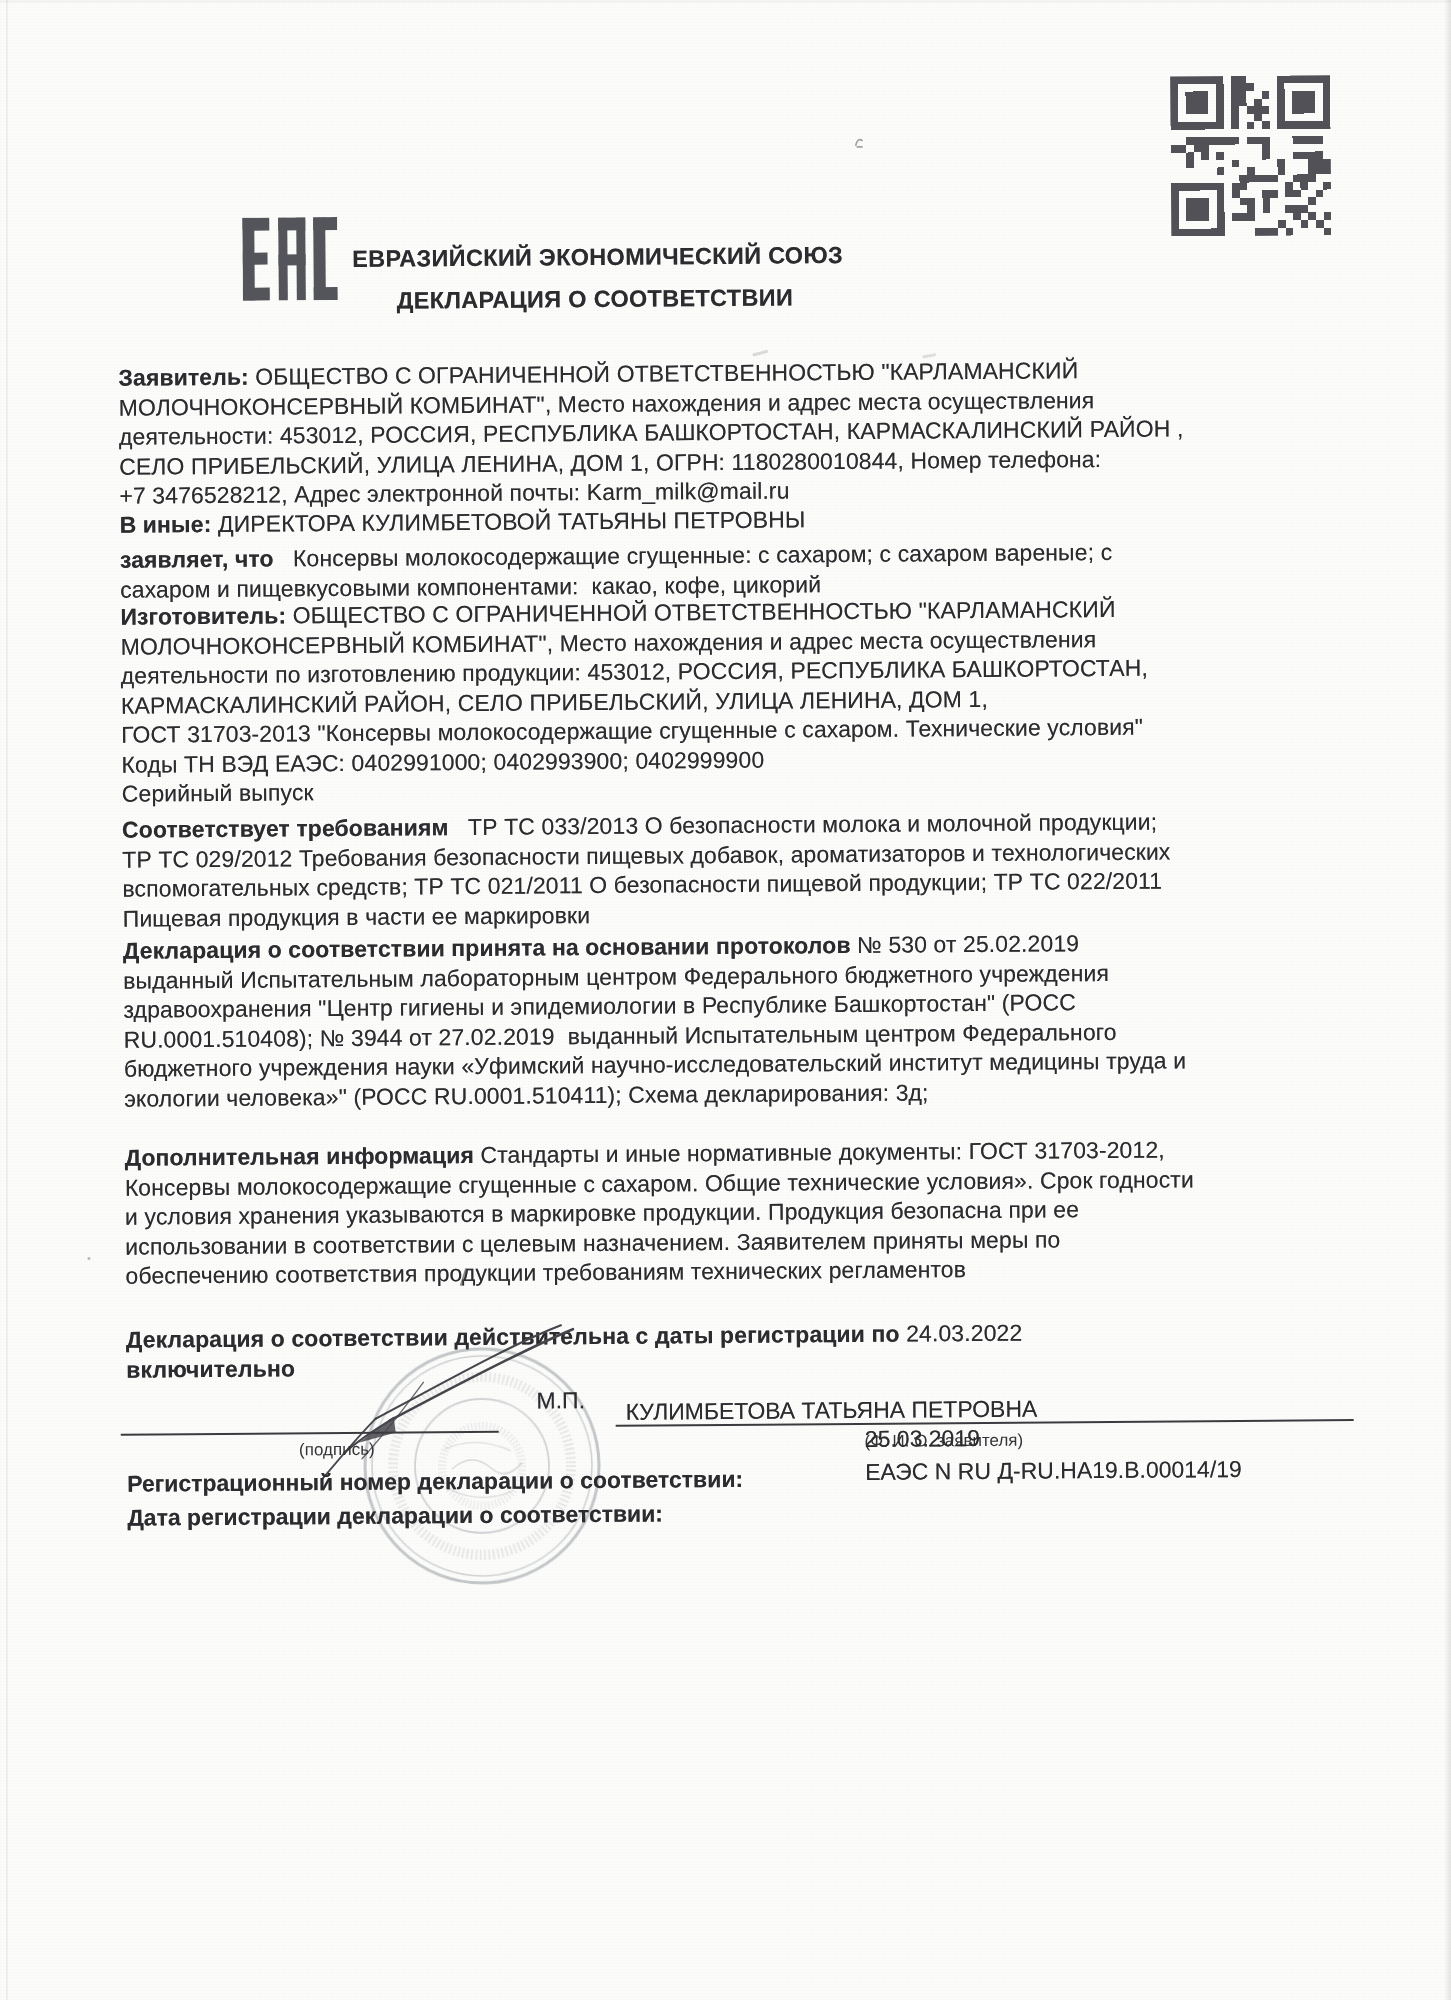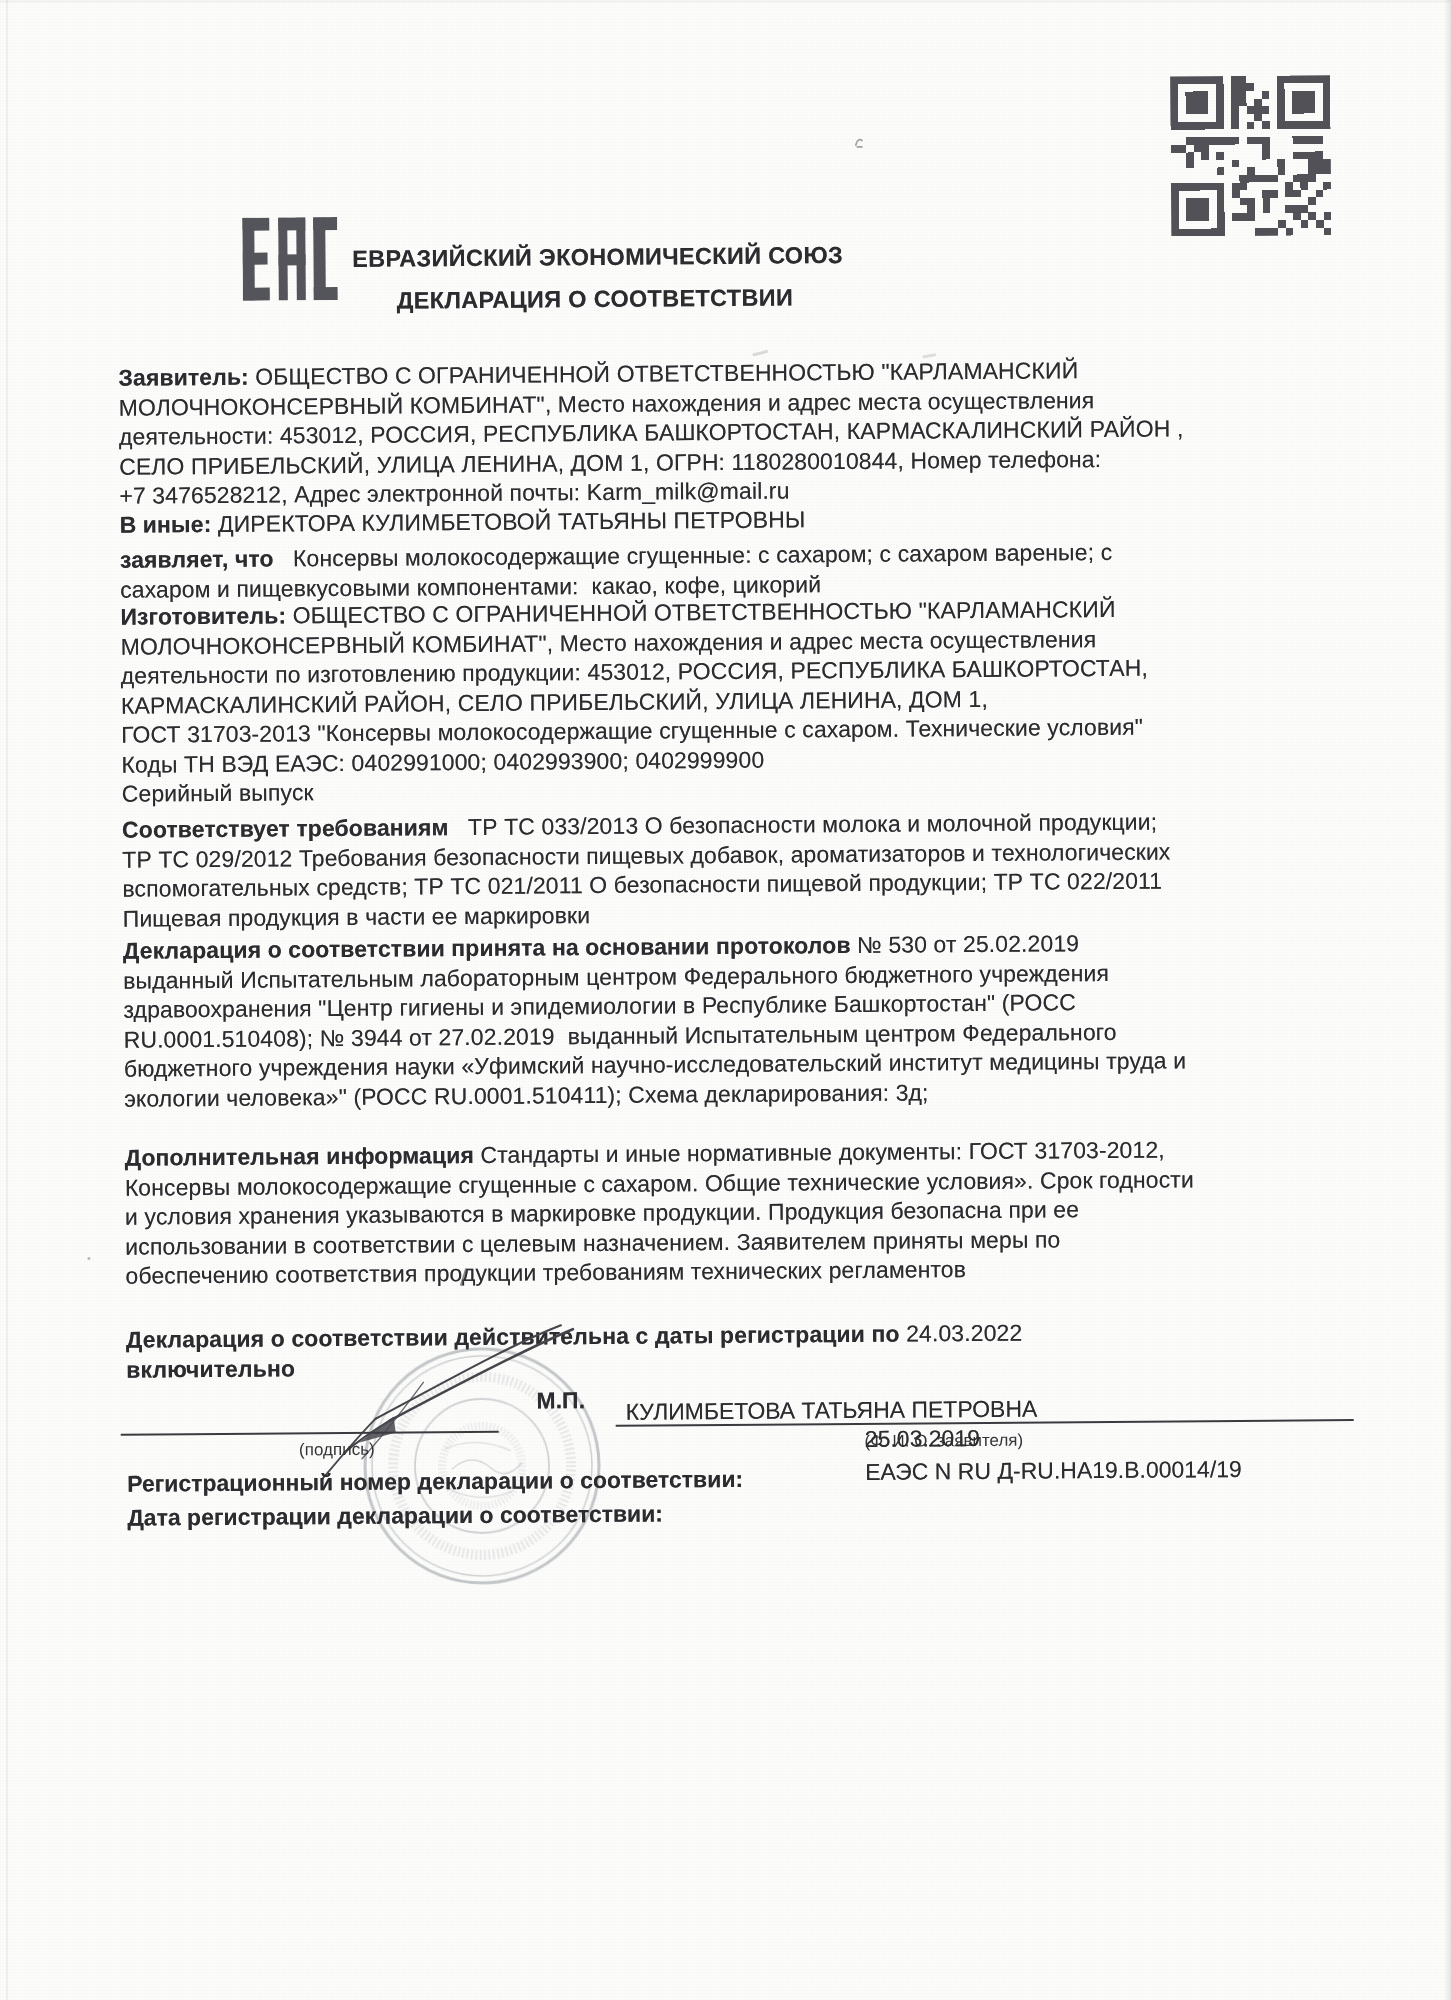--- a/index.html
+++ b/index.html
@@ -36,21 +36,21 @@
   #para-applicant{top:363px;}
   #para-person{top:510px;}
   #para-declares{top:545px;}
   #para-manufacturer{top:602px;}
   #para-complies{top:815px;}
   #para-basis{top:936px;}
   #para-additional{top:1143px;}
   #para-valid{top:1325px;}
 
   .sig-text{font-size:23px;white-space:pre;}
-  #mp-label{left:528px;top:1390px;font-weight:bold;}
+  #mp-label{left:528px;top:1390px;font-weight:normal;}
   #fio-value{left:617px;top:1402px;}
   .hline{height:2px;background:#3b3b3f;}
   #sign-line{left:112px;top:1433px;width:378px;}
   #fio-line{left:607px;top:1428px;width:738px;}
   .caption{font-size:17px;text-align:center;white-space:pre;color:#343438;}
   #sign-caption{left:228px;top:1441px;width:200px;}
   #fio-caption{left:735px;top:1437px;width:400px;}
 
   .reg-label{left:118px;font-weight:bold;font-size:23px;white-space:pre;}
   .reg-value{left:856px;font-size:23px;white-space:pre;}

